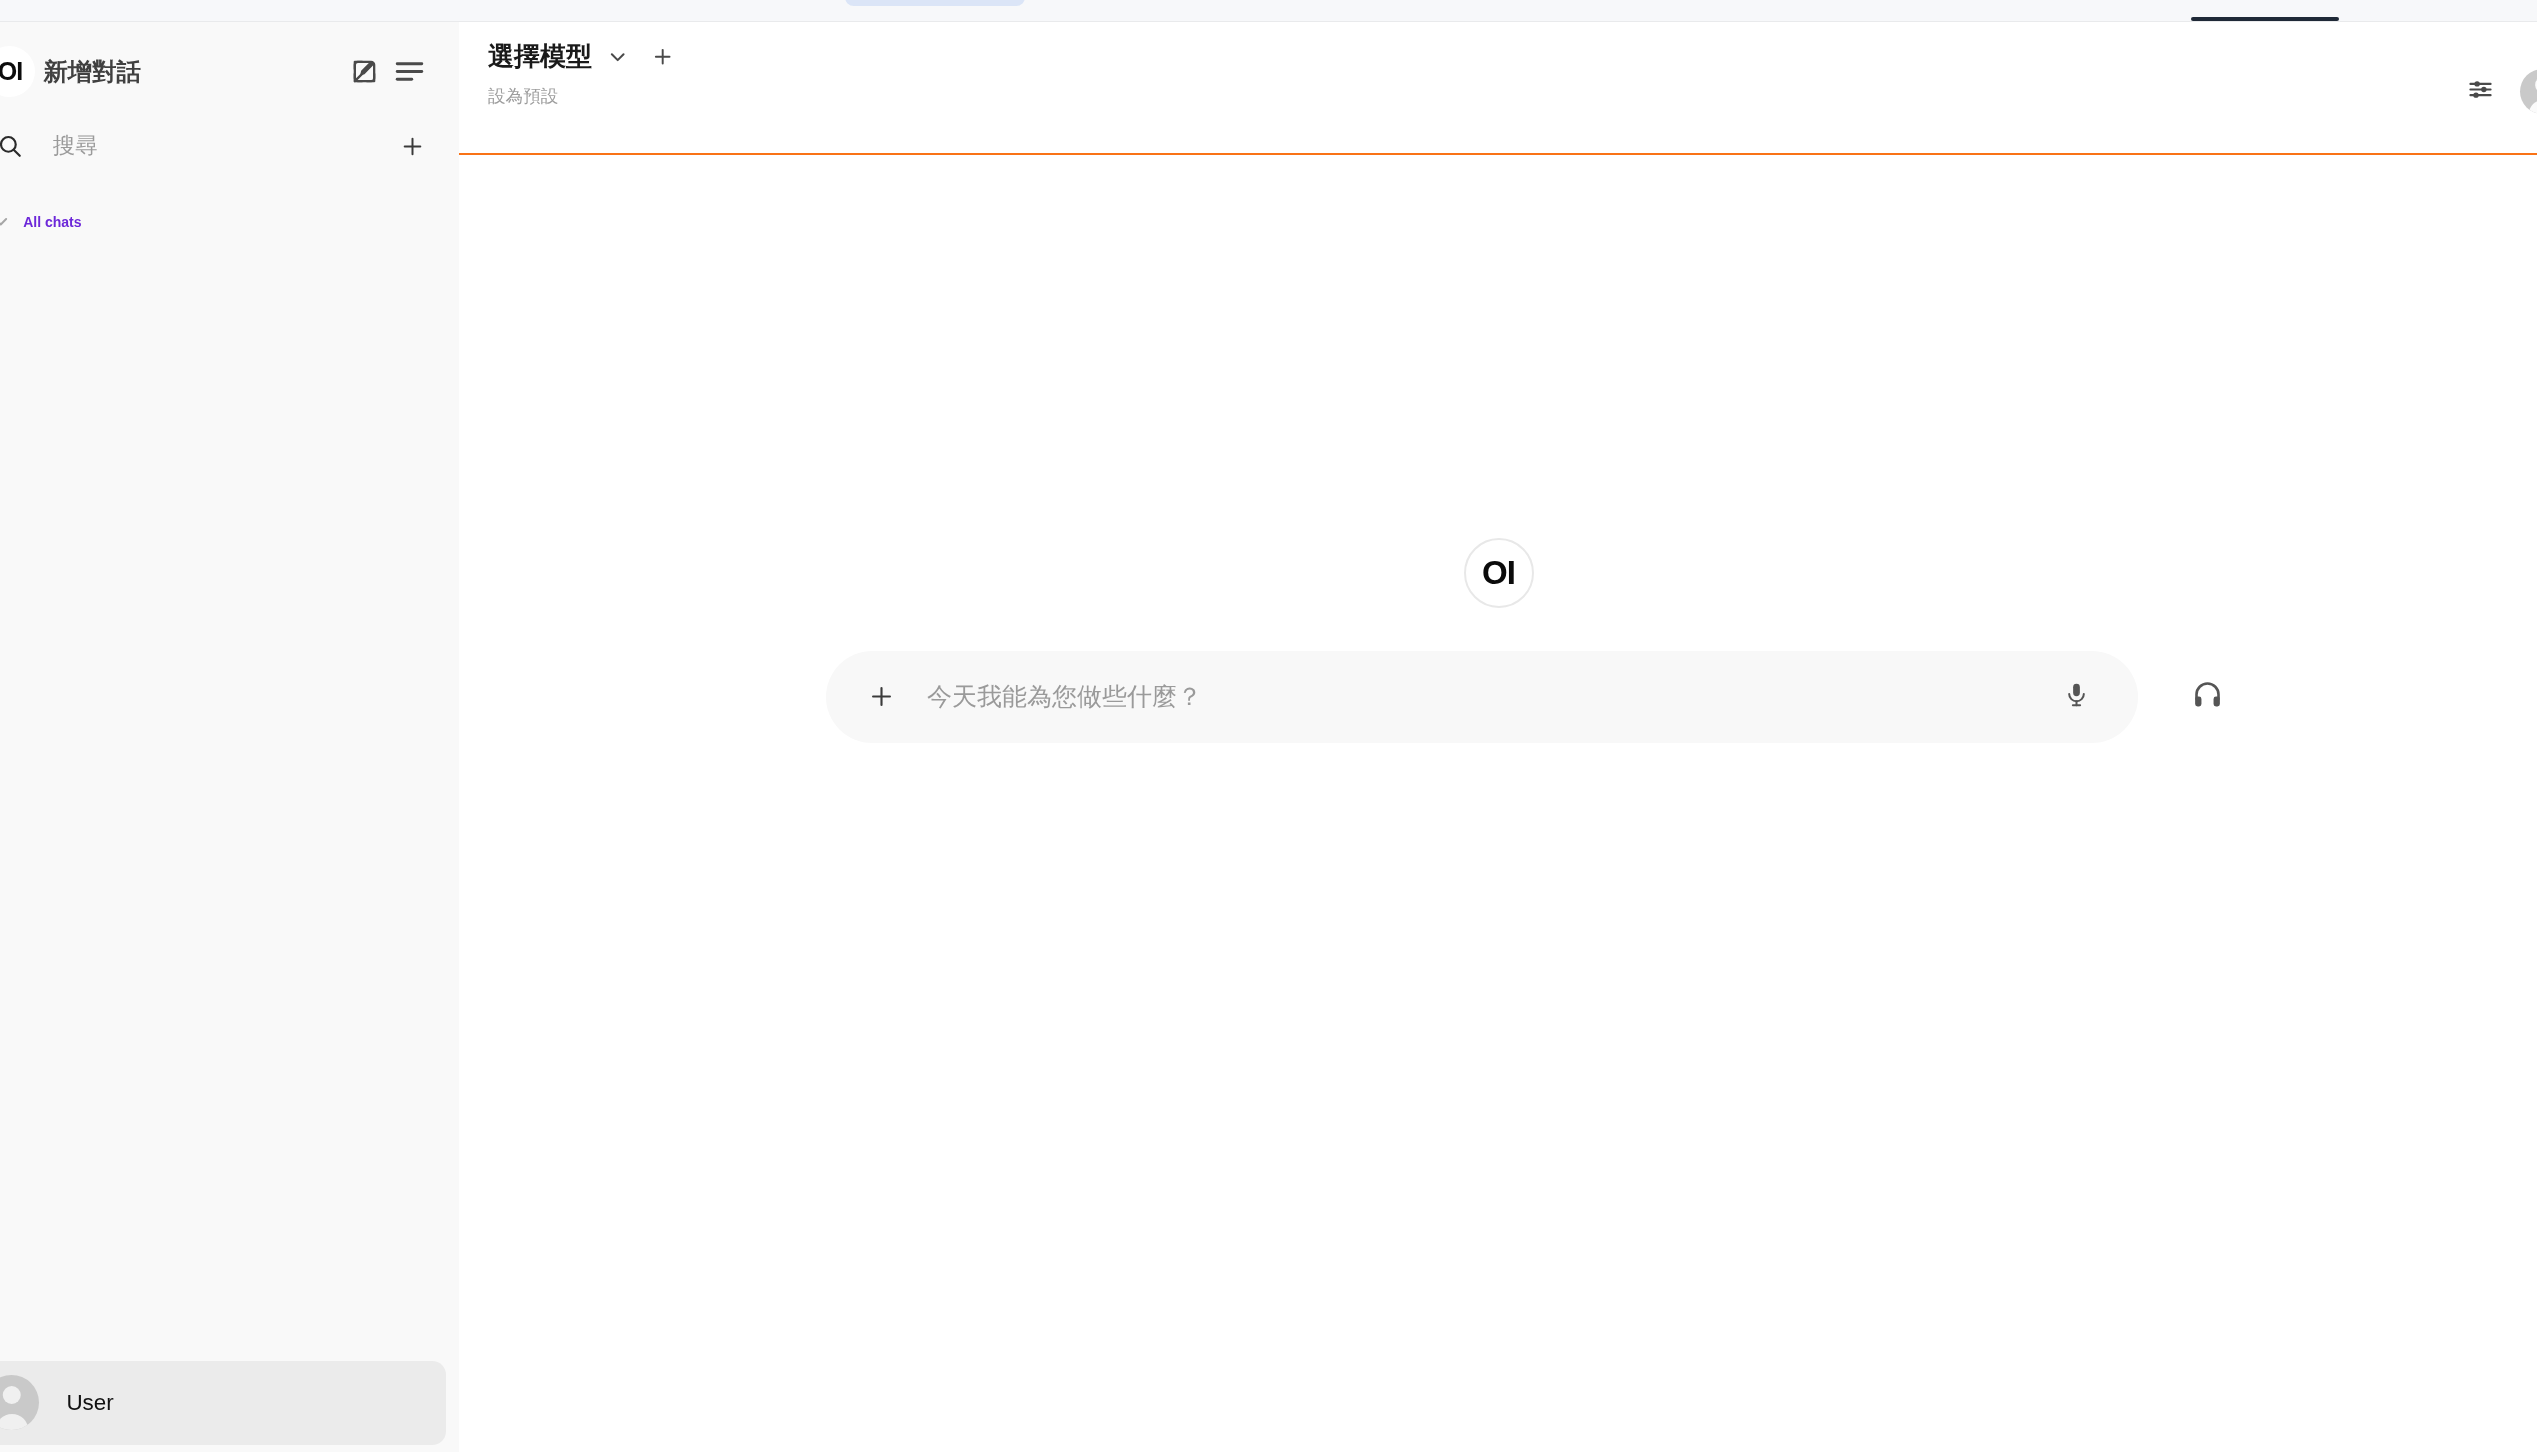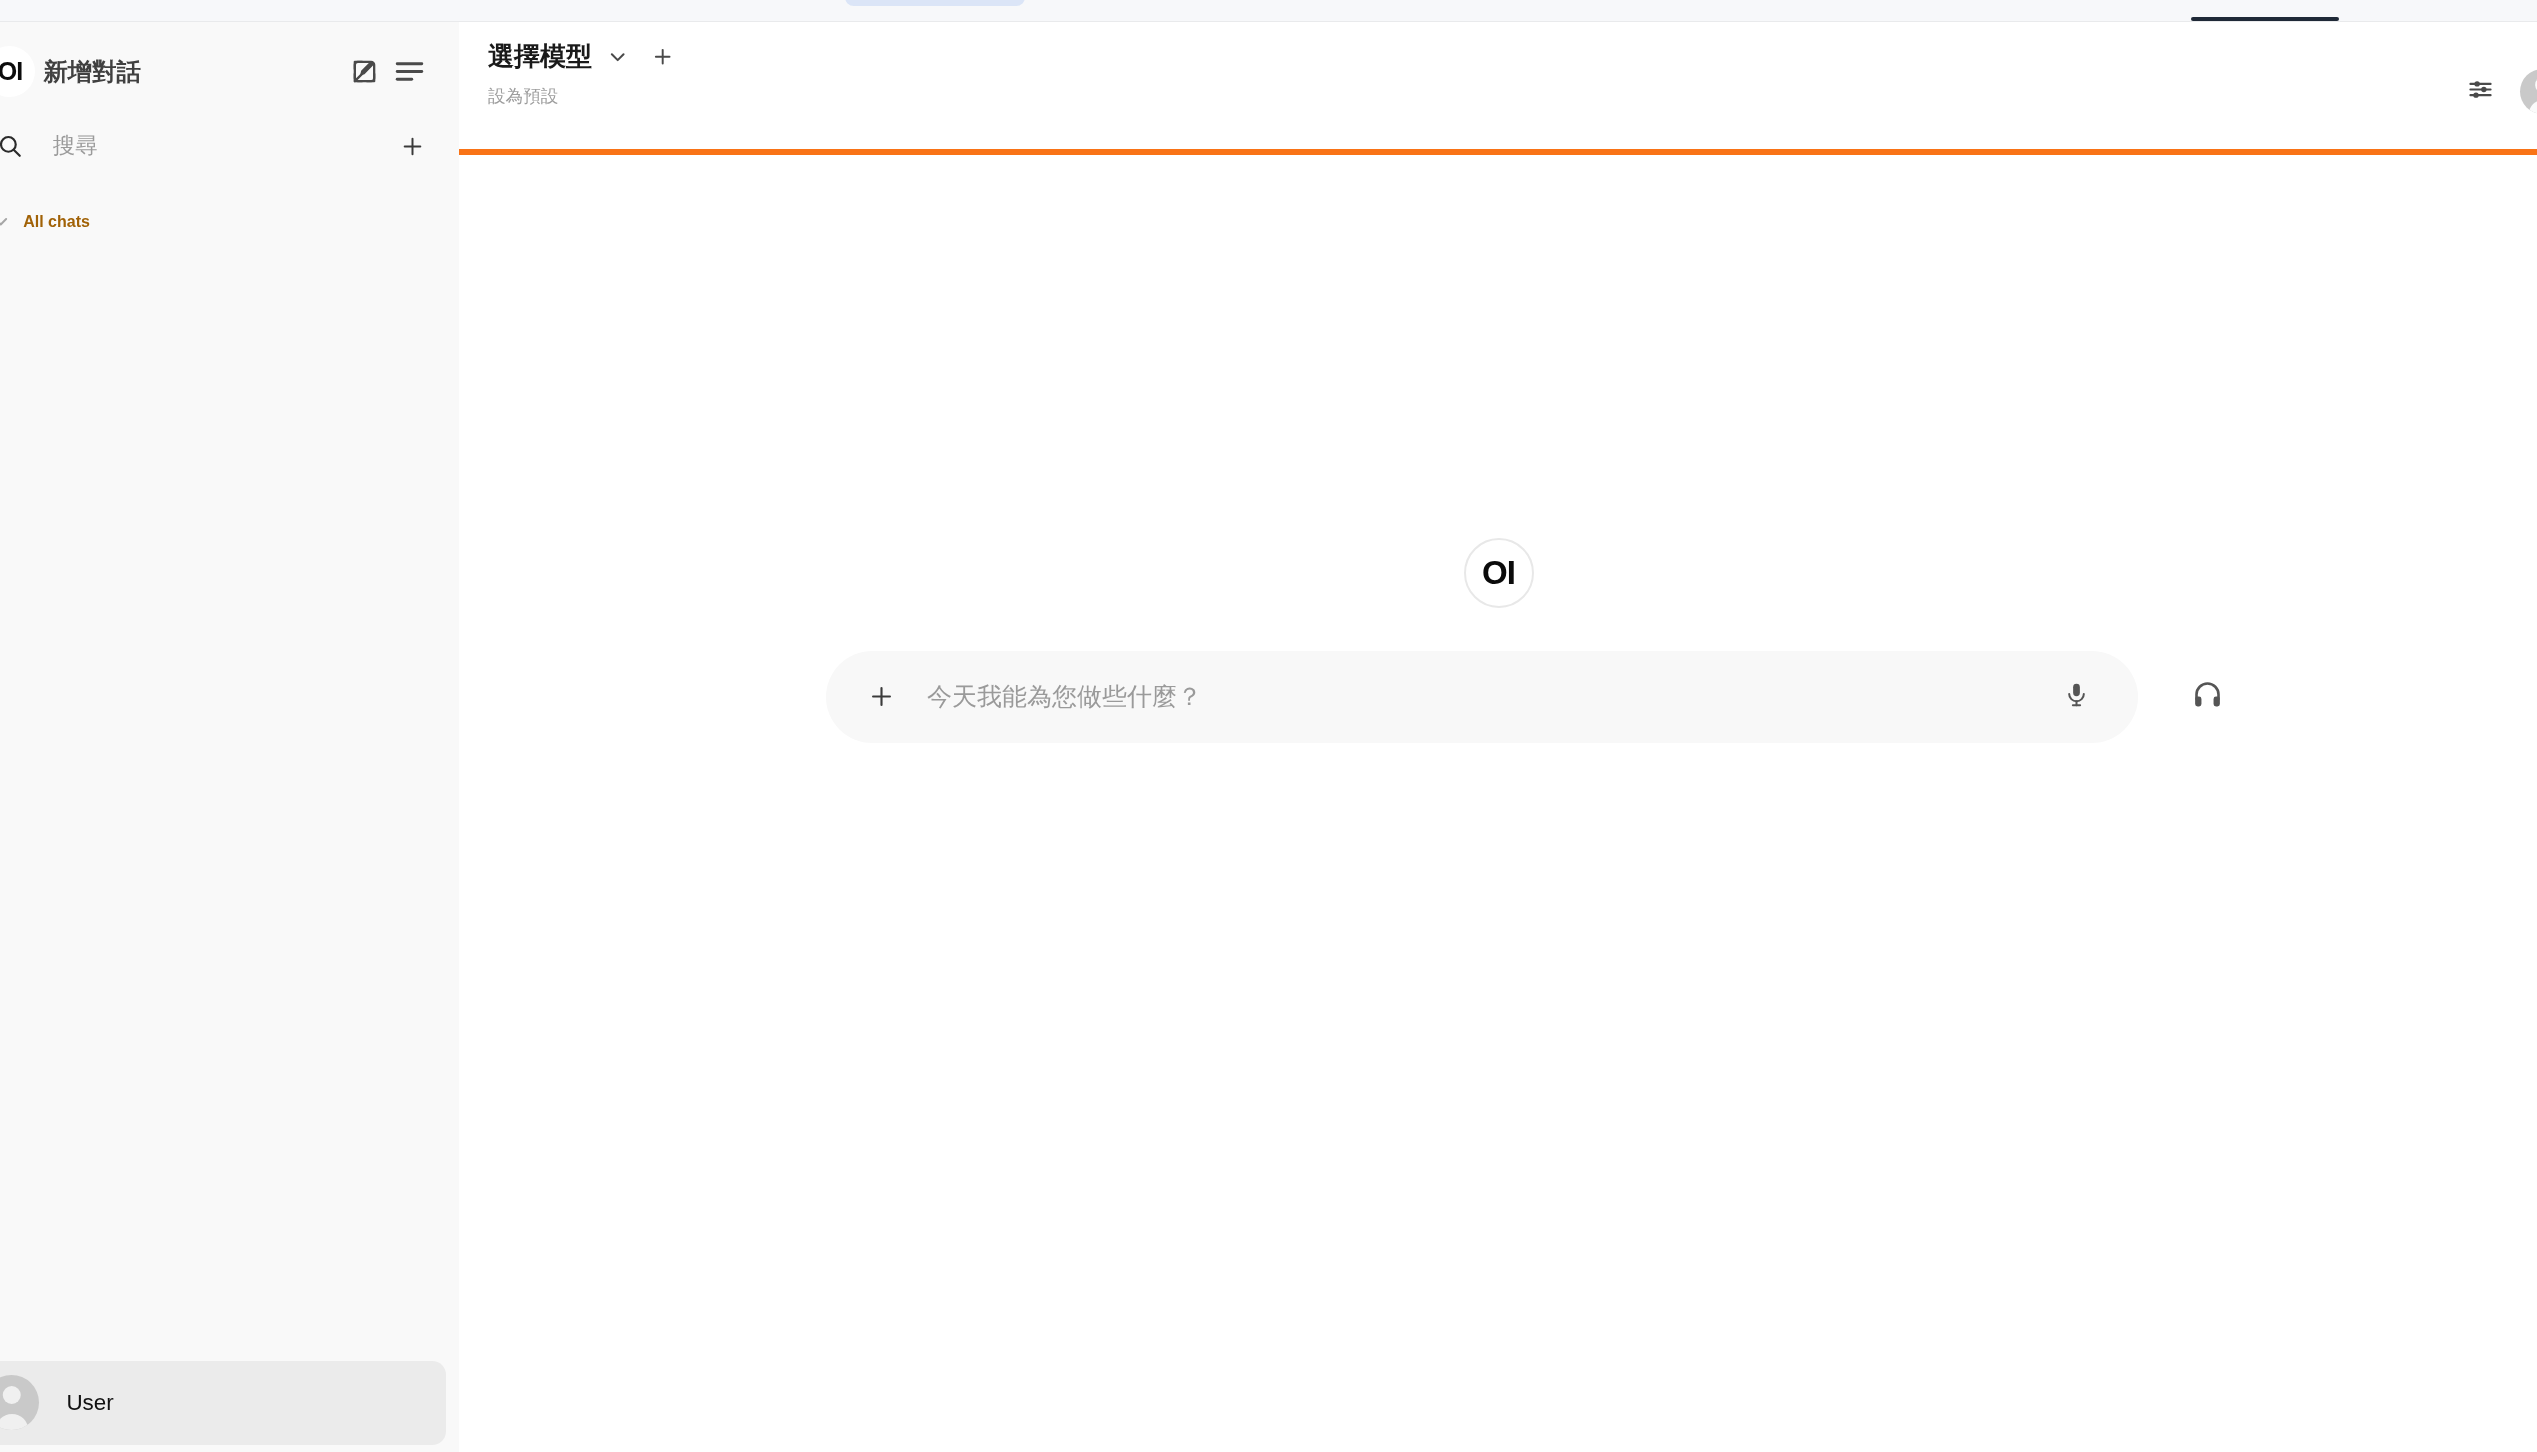--- a/index.html
+++ b/index.html
@@ -164,23 +164,23 @@
   .group-chevron {
     width: 33px;
     display: flex;
     align-items: center;
     justify-content: flex-end;
     margin-left: -21.5px;
     flex: 0 0 33px;
     overflow: hidden;
   }
   .group-label {
-    font-size: 16px;
+    font-size: 14px;
     font-weight: 600;
-    color: #a16207;
+    color: #6d28d9;
     margin-left: 11.7px;
   }
 
   .sb-chat-list { flex: 1 1 auto; }
 
   #sidebar-user {
     position: absolute;
     left: 0; bottom: 8px;
     width: 446px;
     height: 84px;
@@ -227,21 +227,21 @@
   #main {
     position: relative;
     flex: 1 1 auto;
     height: 100%;
     background: #ffffff;
   }
 
   #main-header {
     position: relative;
     height: 133px;
-    border-bottom: 6px solid #f97316;
+    border-bottom: 2px solid #f97316;
   }
   .model-block {
     position: absolute;
     top: 17.6px; left: 29px;
   }
   .model-row {
     display: flex;
     align-items: center;
   }
   .model-name {

